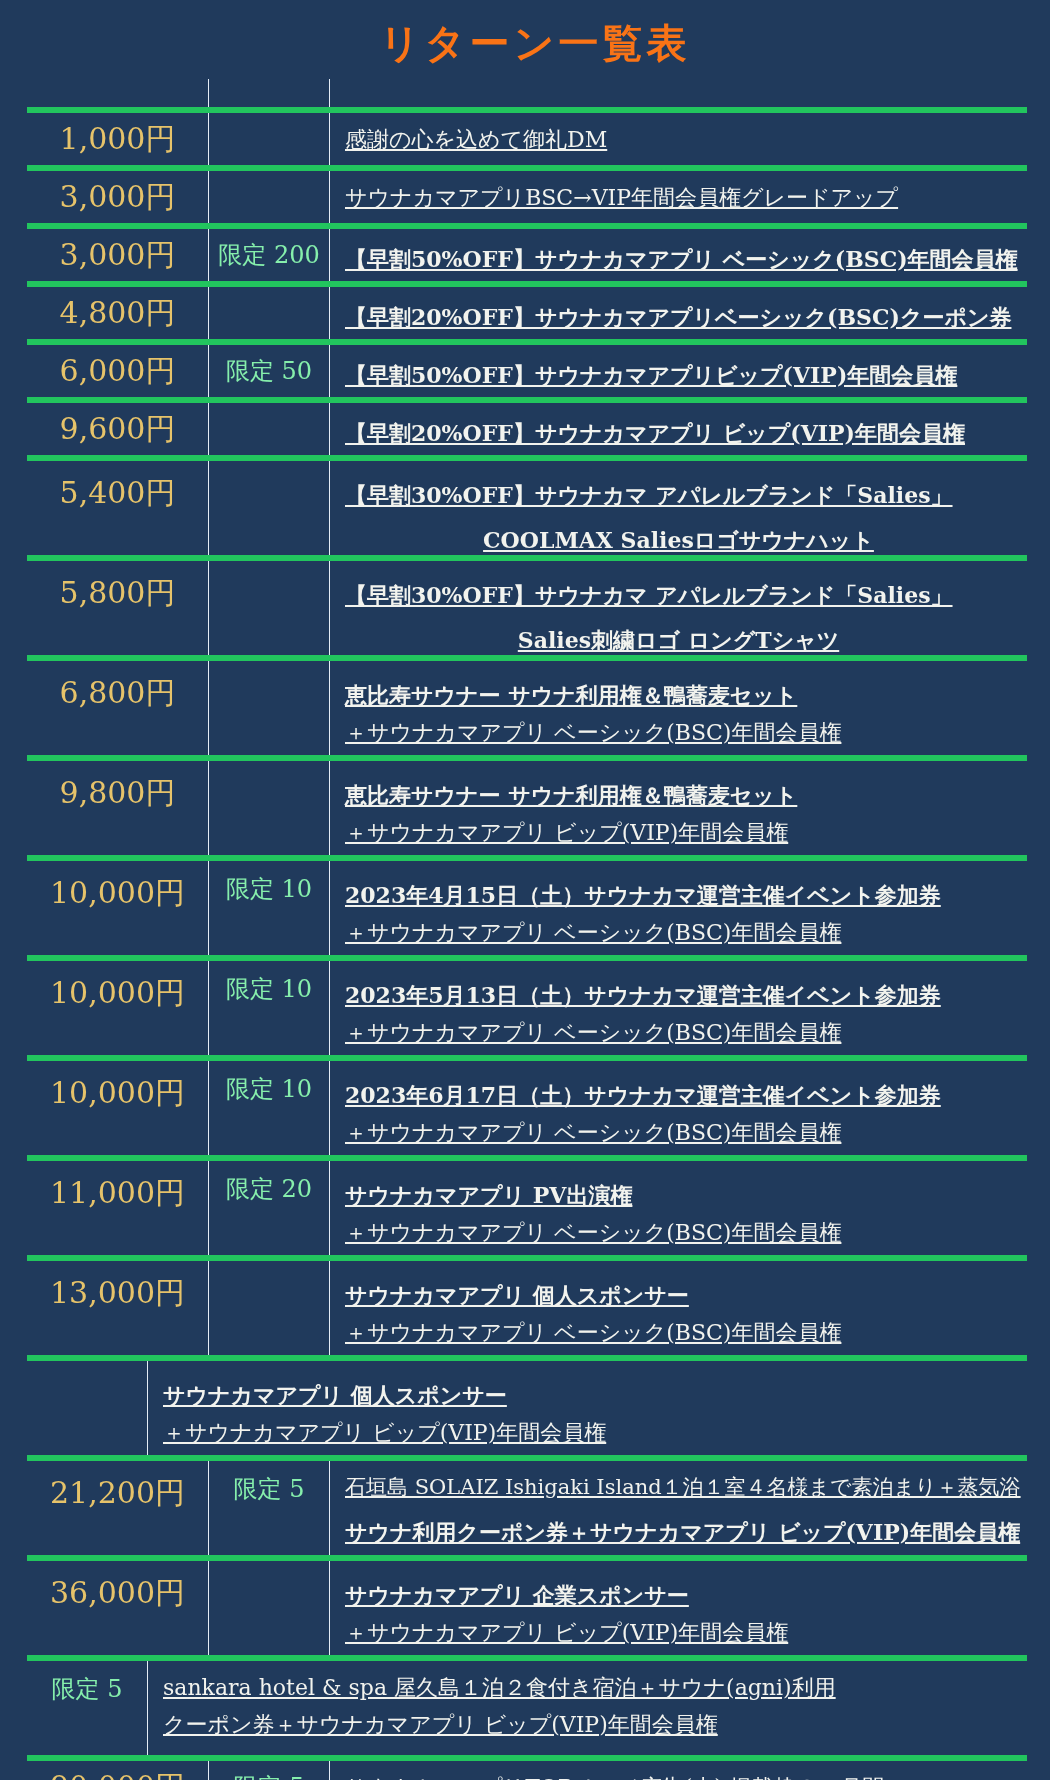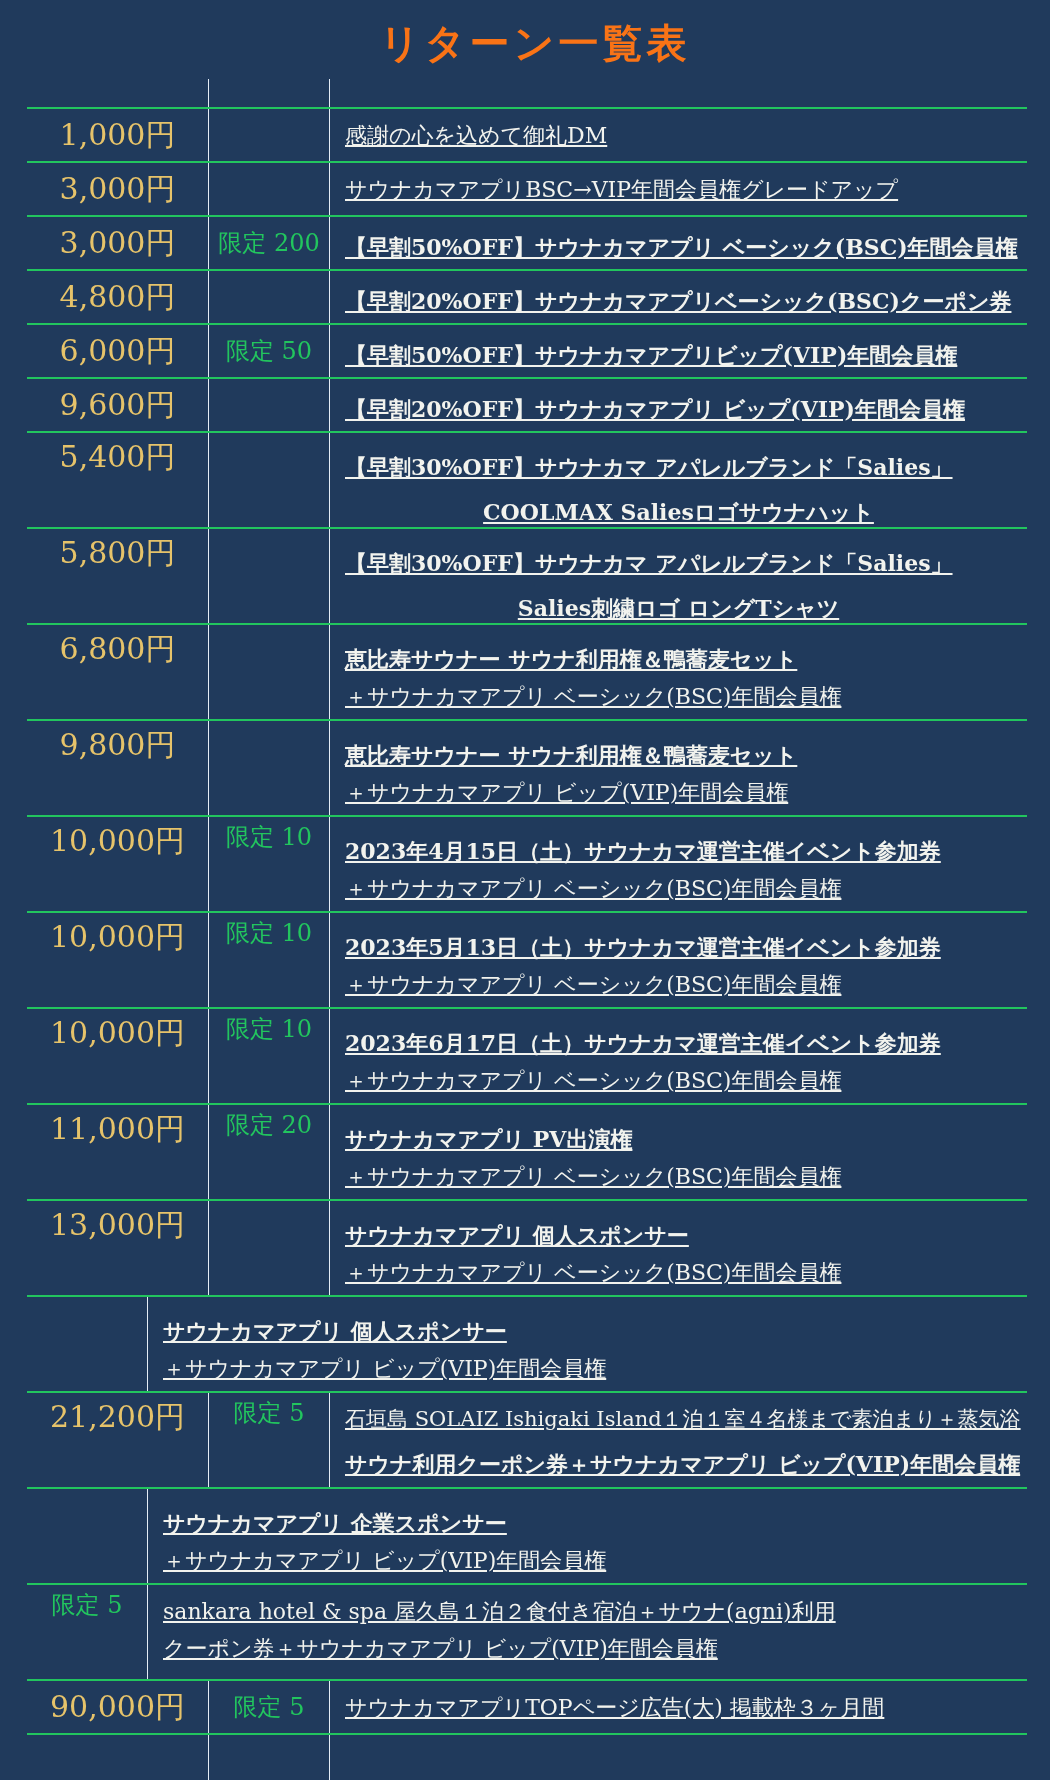--- a/index.html
+++ b/index.html
@@ -19,51 +19,51 @@
     font-size: 40px;
     font-weight: bold;
     letter-spacing: 4px;
   }
 
   .table {
     position: absolute; top: 79px; left: 27px; width: 1000px;
   }
 
   .row { display: flex; }
-  .row:not(.stub-top) { border-top: 2px solid #22c55e; justify-content: center; }
+  .row:not(.stub-top) { border-top: 6px solid #22c55e; justify-content: center; }
   .stub-top { height: 28px; }
   .stub-bottom { height: 46px; }
   .row.single { height: 52px; }
   .row.double { height: 94px; }
 
   .cell { box-sizing: border-box; }
   .cell-price {
     width: 182px;
     border-right: 1px solid #e4ecf5;
     display: flex; align-items: center; justify-content: center;
     color: #e6c36a;
     font-size: 30px;
   }
   .cell-limit {
     width: 121px;
     border-right: 1px solid #e4ecf5;
     display: flex; align-items: center; justify-content: center;
-    color: #22c55e;
+    color: #86efac;
     font-size: 24px;
   }
   .cell-desc {
     flex: 1;
     display: flex; flex-direction: column; justify-content: center;
     color: #f2f3ee;
     font-size: 22px;
     padding-left: 15px;
     text-decoration: underline;
   }
   .double .cell-price, .double .cell-limit {
-    align-items: flex-start; padding-top: 4px;
+    align-items: flex-start; padding-top: 12px;
   }
   .double .cell-desc {
     justify-content: flex-start; padding-top: 8px;
   }
   .dline { line-height: 37px; white-space: nowrap; }
   .dline.bold { font-weight: bold; margin-top: 8px; }
   .dline.center { text-align: center; padding-right: 15px; }
   .dline.small { font-size: 21px; }
 </style>
 </head>
@@ -202,20 +202,21 @@
       </div>
       <div class="row double">
         <div class="cell cell-price">21,200円</div>
         <div class="cell cell-limit">限定 5</div>
         <div class="cell cell-desc">
           <div class="dline small">石垣島 SOLAIZ Ishigaki Island１泊１室４名様まで素泊まり＋蒸気浴</div>
           <div class="dline bold">サウナ利用クーポン券＋サウナカマアプリ ビップ(VIP)年間会員権</div>
         </div>
       </div>
       <div class="row double">
+        <div class="cell cell-price">36,000円</div>
         <div class="cell cell-limit"></div>
         <div class="cell cell-desc">
           <div class="dline bold">サウナカマアプリ 企業スポンサー</div>
           <div class="dline">＋サウナカマアプリ ビップ(VIP)年間会員権</div>
         </div>
       </div>
       <div class="row double">
         <div class="cell cell-limit">限定 5</div>
         <div class="cell cell-desc">
           <div class="dline">sankara hotel &amp; spa 屋久島１泊２食付き宿泊＋サウナ(agni)利用</div>

